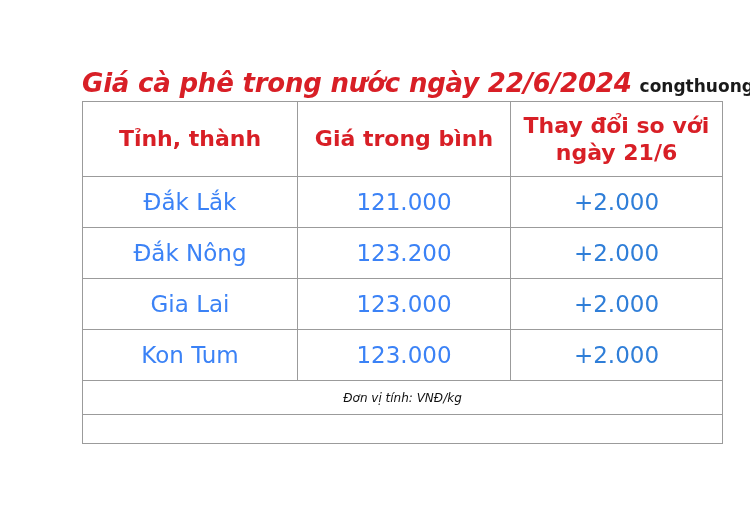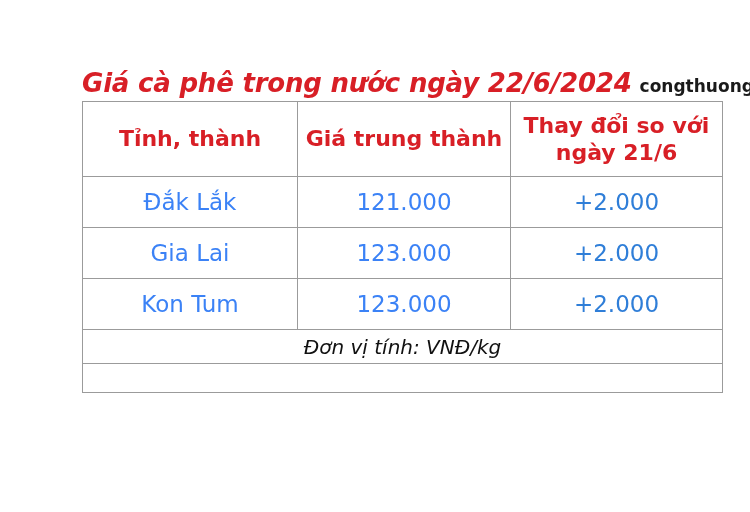--- a/index.html
+++ b/index.html
@@ -97,21 +97,21 @@
   }
   .body-cell.change {
     color: #2f7ed8;
   }
 
   .unit-row td {
     height: 33px;
     text-align: right;
     padding-right: 14px;
     font-style: italic;
-    font-size: 20px;
+    font-size: 12px;
     color: #111111;
     font-family: "DejaVu Sans", sans-serif;
   }
   .blank-row td {
     height: 28px;
   }
 </style>
 </head>
 <body>
 
@@ -128,34 +128,39 @@
         <col class="c1">
           <col class="c2">
           <col class="c3">
       </colgroup>
       <tbody>
         <tr>
           <td class="hdr-cell">
             <span class="l1">Tỉnh, thành</span>
           </td>
           <td class="hdr-cell">
-            <span class="l1">Giá trung thành</span>
+            <span class="l1">Giá trong bình</span>
           </td>
           <td class="hdr-cell">
             <span class="l1">Thay đổi so với</span>
             <span class="l2">ngày 21/6</span>
           </td>
         </tr>
 
         <tr>
           <td class="body-cell">Đắk Lắk</td>
           <td class="body-cell">121.000</td>
           <td class="body-cell change">+2.000</td>
         </tr>
 
+        <tr>
+          <td class="body-cell">Đắk Nông</td>
+          <td class="body-cell">123.200</td>
+          <td class="body-cell change">+2.000</td>
+        </tr>
 
         <tr>
           <td class="body-cell">Gia Lai</td>
           <td class="body-cell">123.000</td>
           <td class="body-cell change">+2.000</td>
         </tr>
 
         <tr>
           <td class="body-cell">Kon Tum</td>
           <td class="body-cell">123.000</td>

